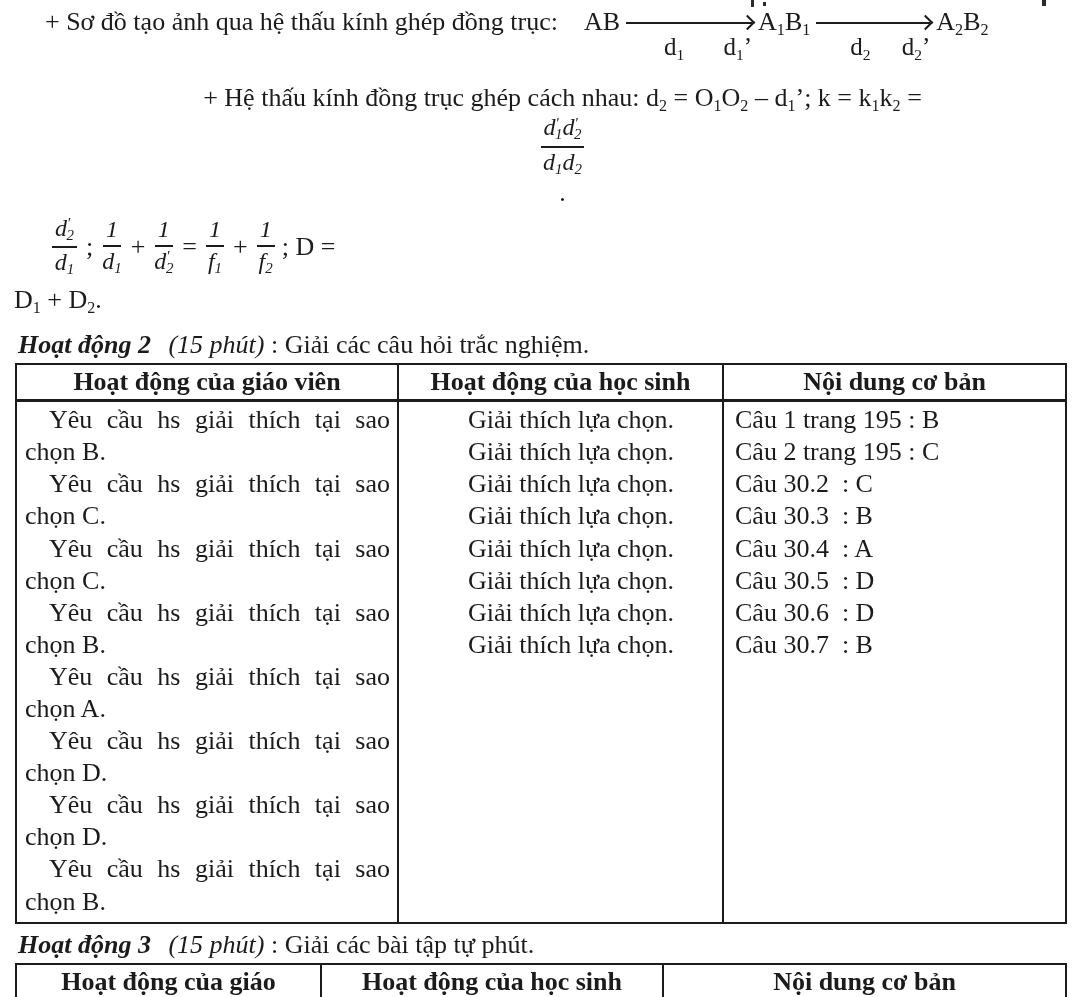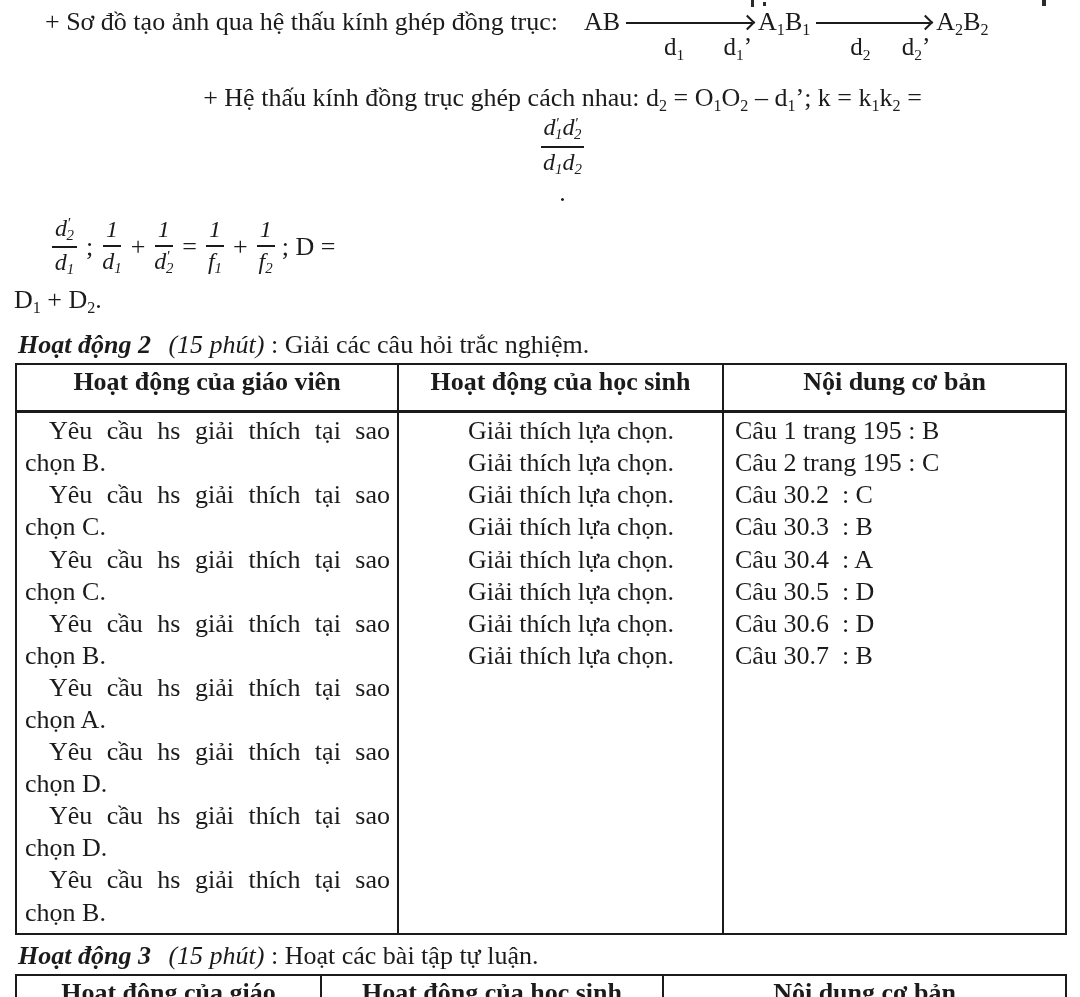--- a/index.html
+++ b/index.html
@@ -42,21 +42,21 @@
   
   .activity-heading{margin:5px 0 2px 18px;line-height:32px;}
   .ah-bold{font-weight:bold;font-style:italic;}
   .ah-time{font-style:italic;margin-left:11px;}
   .ah-rest{margin-left:0;}
   
   table{border-collapse:collapse;table-layout:fixed;margin-left:15px;width:1050px;}
   th,td{border:2px solid #1b1b1b;}
   th{
     font-weight:bold;text-align:center;vertical-align:top;
-    padding:2px 2px 14px;line-height:29px;border-bottom-width:3px;
+    padding:2px 2px 3px;line-height:29px;border-bottom-width:3px;
   }
   td{vertical-align:top;padding:2px 0 4px;}
   .cellp{margin:0;line-height:32.1px;}
   .force-just{text-align:justify;text-align-last:justify;}
   .indent{text-indent:24px;}
   .t1 td.c1{padding-left:8px;padding-right:7px;}
   .t1 td.c2{padding-left:25px;padding-right:4px;text-align:center;}
   .t1 td.c3{padding-left:11px;padding-right:2px;}
   .t2 th .h-narrow{display:inline-block;max-width:245px;}
   .t2 td{height:120px;}
@@ -200,21 +200,21 @@
         <p class="cellp">Câu 30.6&nbsp; : D</p>
         <p class="cellp">Câu 30.7&nbsp; : B</p>
       </td>
     </tr>
   </tbody>
 </table>
 
 <div class="activity-heading">
   <span class="ah-bold">Hoạt động 3</span>
   <span class="ah-time">(15 phút)</span>
-  <span class="ah-rest">: Hoạt các bài tập tự luận.</span>
+  <span class="ah-rest">: Giải các bài tập tự phút.</span>
 </div>
 
 <table class="t2">
   <colgroup>
       <col style="width:305px">
       <col style="width:342px">
       <col style="width:403px">
     </colgroup>
   <thead>
     <tr>

